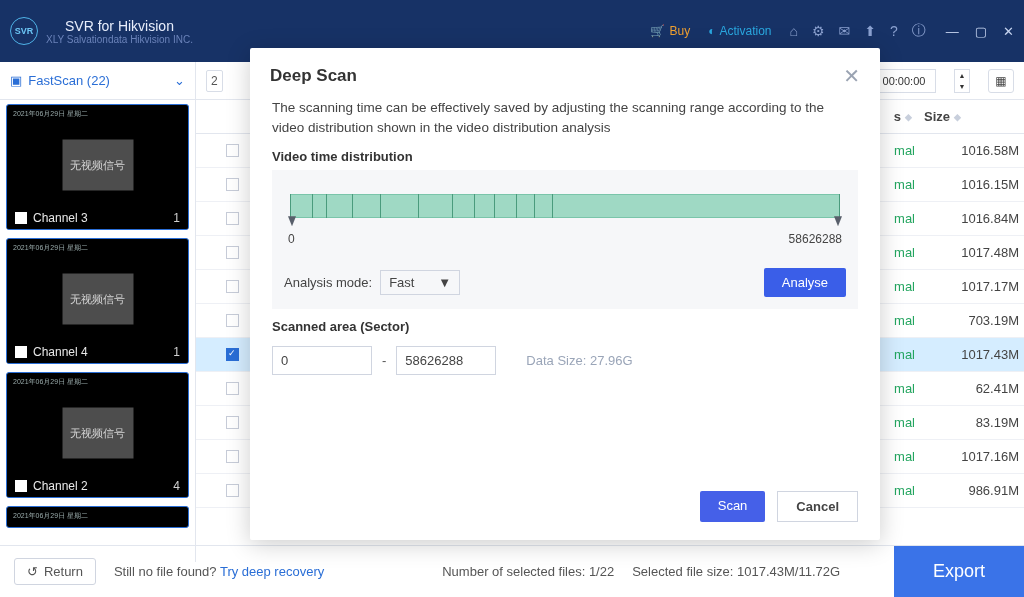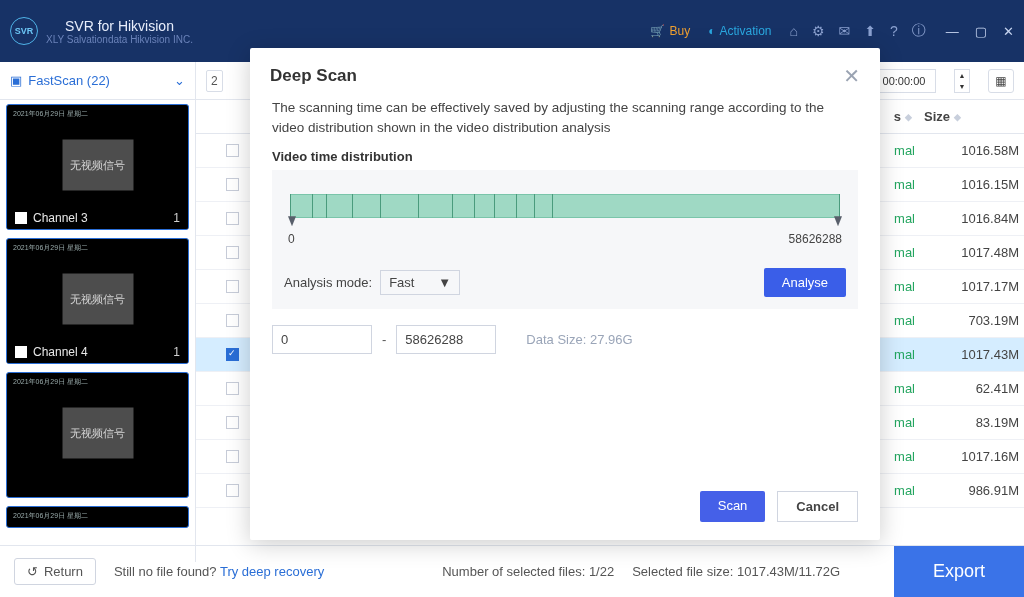--- a/index.html
+++ b/index.html
@@ -137,20 +137,25 @@
         <div class="thumb-center">无视频信号</div>
         <div class="thumb-footer">
           <div class="cb"></div>
           <span>Channel 4</span>
           <span class="ix">1</span>
         </div>
       </div>
       <div class="thumb">
         <div class="thumb-meta">2021年06月29日  星期二</div>
         <div class="thumb-center">无视频信号</div>
+        <div class="thumb-footer">
+          <div class="cb"></div>
+          <span>Channel 2</span>
+          <span class="ix">4</span>
+        </div>
       </div>
       <div class="thumb" style="height:22px">
         <div class="thumb-meta">2021年06月29日  星期二</div>
       </div>
     </div>
   </div>
 
   <div class="main">
     <div class="tb-row">
       <span style="border:1px solid #d8dde7;padding:3px 4px;border-radius:2px;color:#555;">2</span>
@@ -280,20 +285,21 @@
     </div>
     <div class="dist-controls">
       <span>Analysis mode:</span>
       <div class="mode-select">
         <span>Fast</span>
         <span>▼</span>
       </div>
       <div class="btn-primary analyse-btn">Analyse</div>
     </div>
   </div>
+  <div class="section-label">Scanned area (Sector)</div>
   <div class="scanned-row">
     <div class="num-field">0</div>
     <span>-</span>
     <div class="num-field">58626288</div>
     <span class="data-size">Data Size: 27.96G</span>
   </div>
   <div class="modal-footer">
     <div class="btn-primary" style="background:#4560e8">Scan</div>
     <div class="btn-outline">Cancel</div>
   </div>

